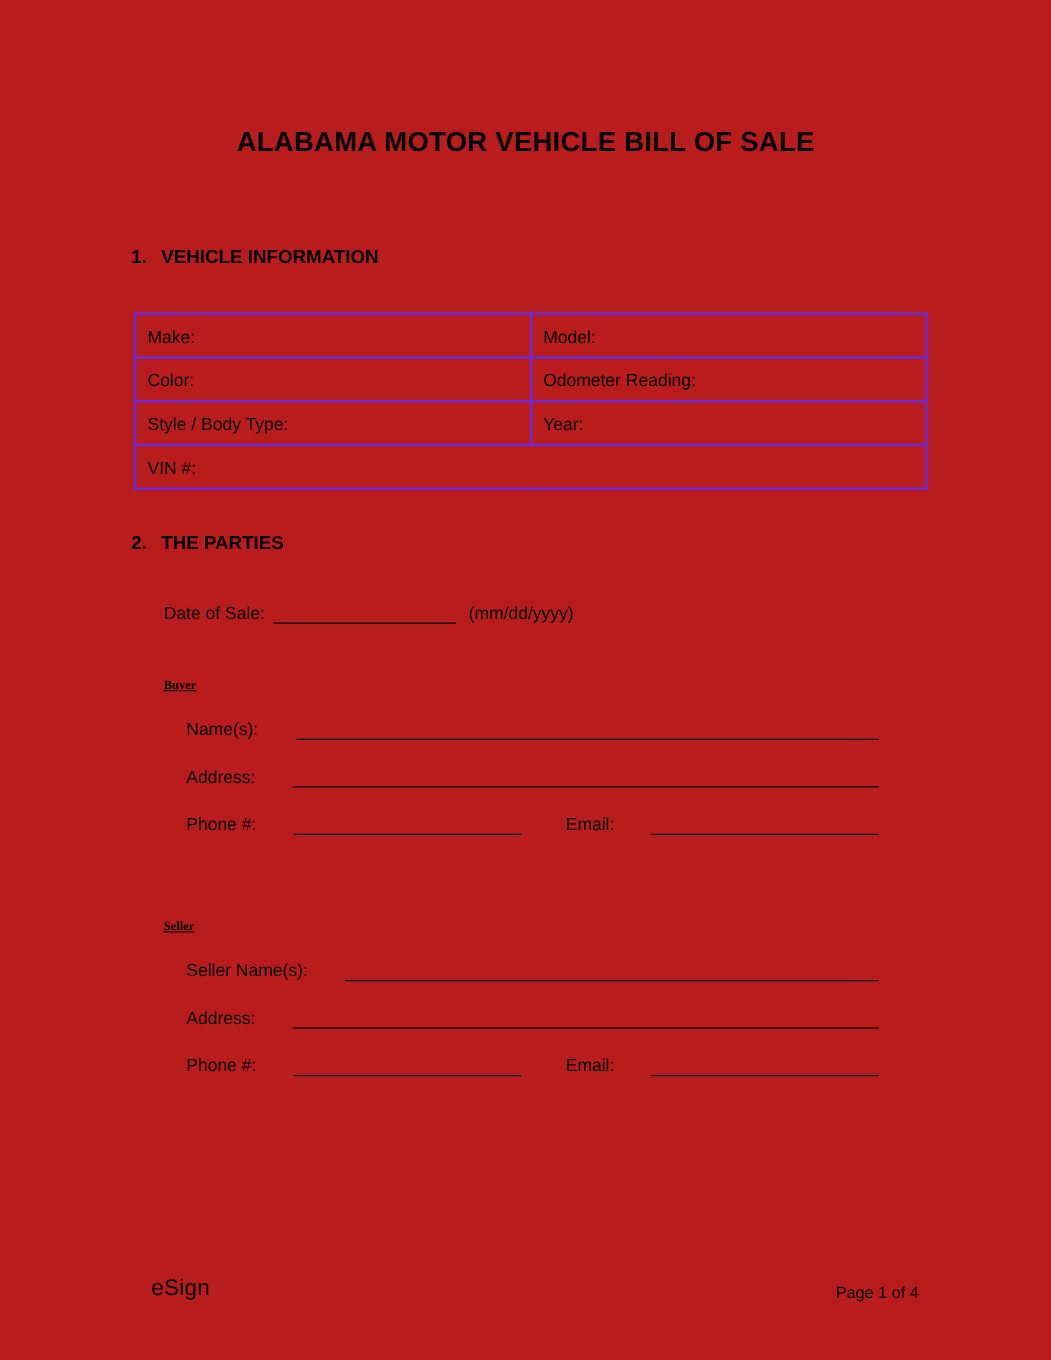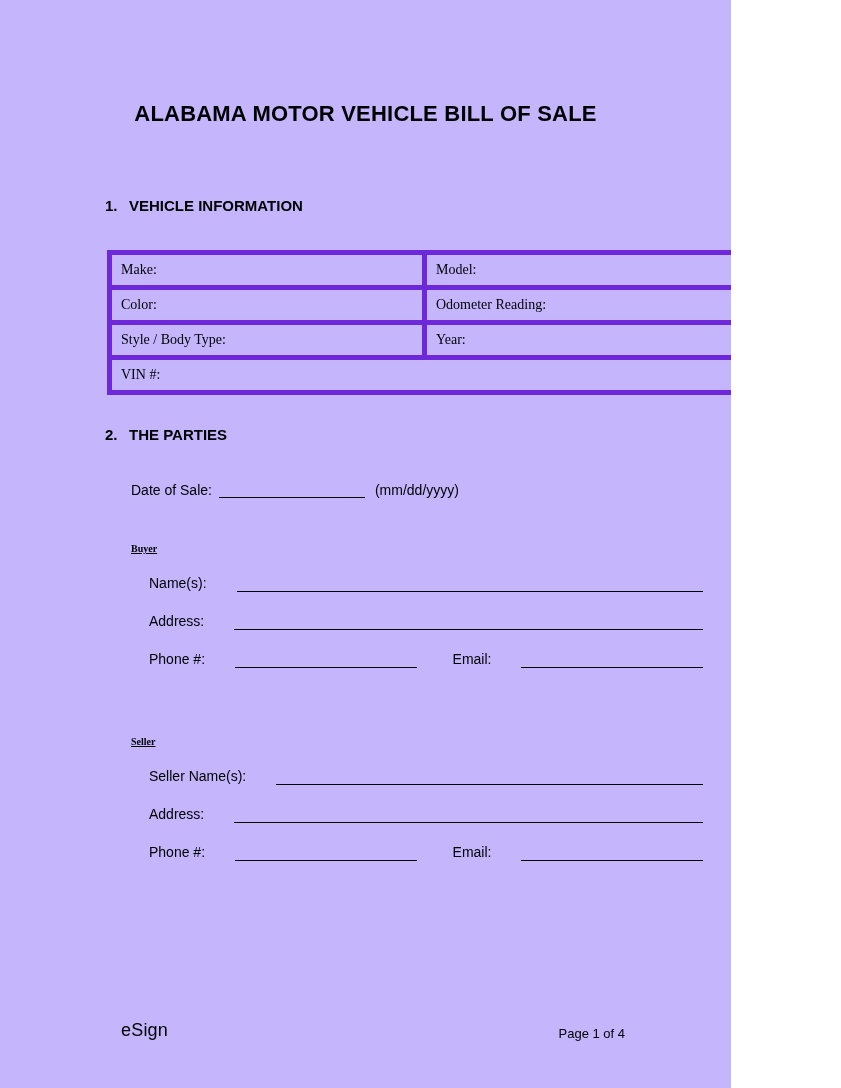--- a/index.html
+++ b/index.html
@@ -4,23 +4,23 @@
 <style>
   * { margin: 0; padding: 0; box-sizing: border-box; }
   html, body { background: #ffffff; }
   body {
     font-family: "Liberation Sans", sans-serif;
     color: #000000;
     -webkit-font-smoothing: antialiased;
   }
   .page {
     position: relative;
-    width: 731px;
+    width: 841px;
     height: 1088px;
-    background: #c4b5fd;
+    background: #b91c1c;
     overflow: hidden;
   }
   .doc-title {
     position: absolute;
     top: 101px;
     left: 0;
     width: 100%;
     text-align: center;
     font-size: 22px;
     font-weight: bold;
@@ -43,35 +43,34 @@
 
   table.vehicle-table {
     position: absolute;
     top: 250px;
     left: 107px;
     width: 635px;
     border-collapse: collapse;
     font-size: 14px;
   }
   table.vehicle-table td {
-    border: 5px solid #6d28d9;
+    border: 2px solid #6d28d9;
     height: 35px;
     padding: 0 0 0 9px;
     vertical-align: middle;
     width: 50%;
-    font-family: Liberation Serif, serif;
   }
 
   .date-line {
     position: absolute;
     top: 482px;
     left: 131px;
     width: 400px;
     display: flex;
-    align-items: flex-start;
+    align-items: center;
     font-size: 14px;
     line-height: 17px;
   }
   .fill {
     border-bottom: 1px solid #000000;
     height: 16px;
     display: inline-block;
   }
   .fill.date-fill {
     width: 146px;

